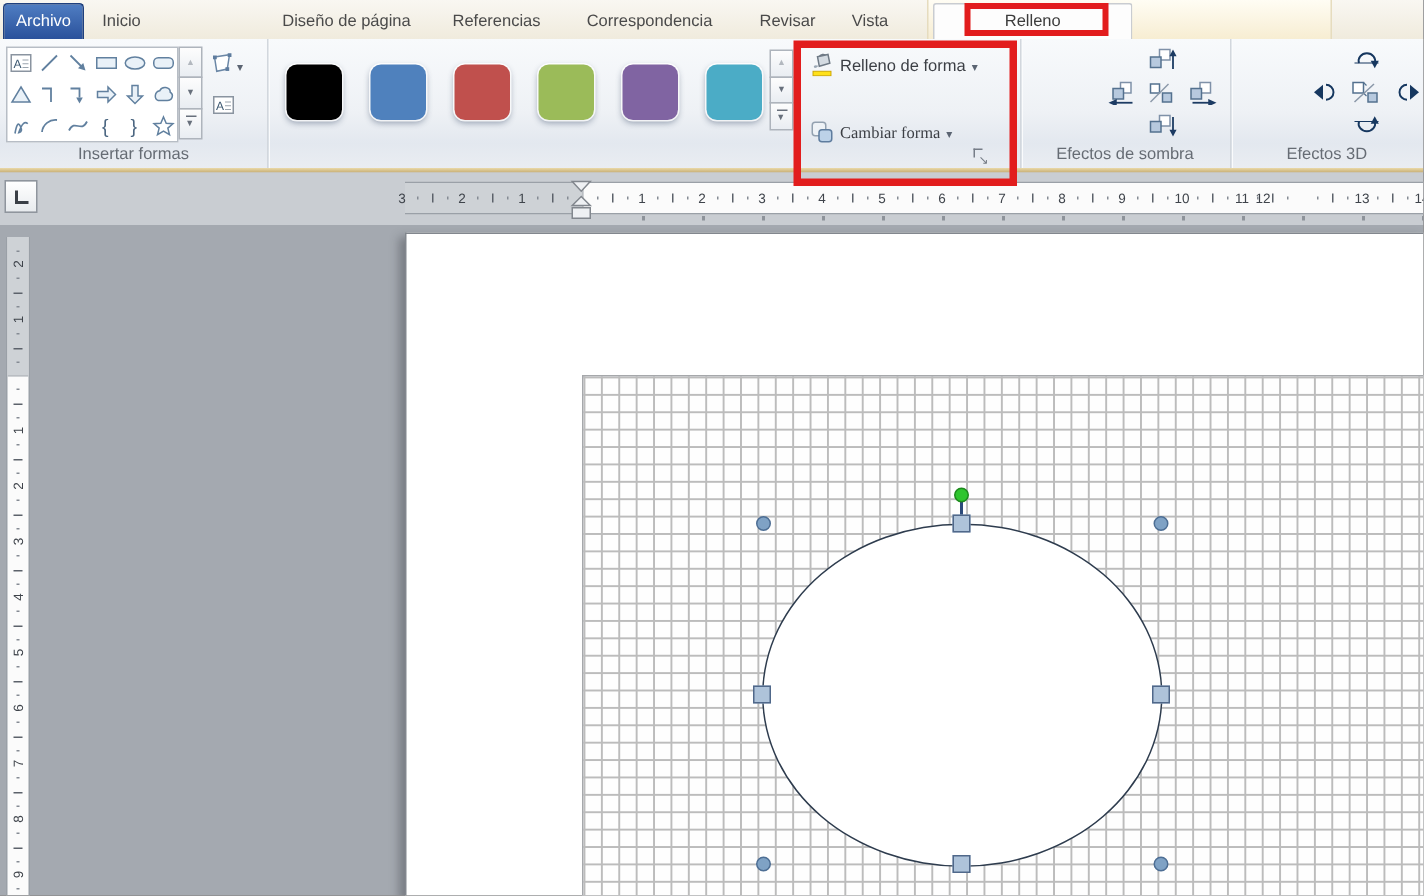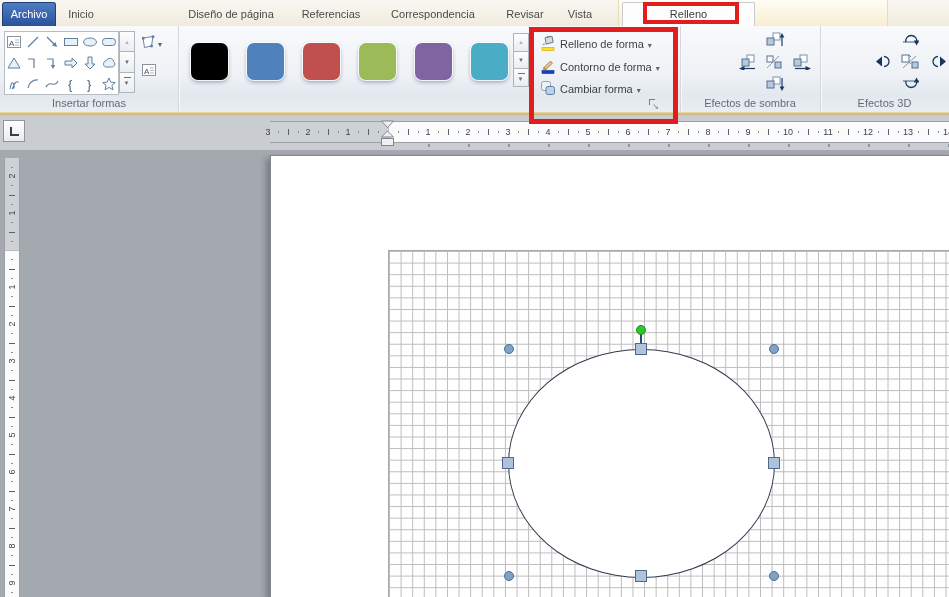--- a/index.html
+++ b/index.html
@@ -277,32 +277,21 @@
           <svg width="16" height="16">
               <rect x="2" y="12.5" width="12" height="3" fill="#ffe11a" stroke="#c9a300" stroke-width=".6"></rect>
               <path d="M6,3 A3.2,3.2 0 0 1 11,2.2" fill="none" stroke="#6f7a86"></path>
               <polygon points="5,2.8 12,1.3 13.2,7.2 6.2,9.2" fill="#d4dbe2" stroke="#6f7a86"></polygon>
               <path d="M5.6,8.8 C4.2,10.4 3,10.8 2.6,9.6 C2.3,8.6 3.6,8 5.6,8.8 Z" fill="#9aa7b4"></path>
             </svg>
         </span>
         <span class="lbl">Relleno de forma</span>
         <span class="dda"></span>
       </div>
-      <div class="menu-row" style="left:362px;top:31px;">
-        <span>
-          <svg width="16" height="16">
-              <rect x="2" y="12.5" width="12" height="3" fill="#1341c9" stroke="#0d2e8e" stroke-width=".6"></rect>
-              <polygon points="4,9.5 10.5,3 12.5,5 6,11.5" fill="#f0c277" stroke="#8a6a30" stroke-width=".7"></polygon>
-              <polygon points="4,9.5 6,11.5 3,12.4" fill="#caa36a" stroke="#8a6a30" stroke-width=".5"></polygon>
-            </svg>
-        </span>
-        <span class="lbl">Contorno de forma</span>
-        <span class="dda"></span>
-      </div>
-      <div class="menu-row" style="left:362px;top:53px;">
+      <div class="menu-row" style="left:362px;top:53px;font-family:Liberation Serif, serif;">
         <span>
           <svg width="16" height="16">
               <rect x="1.5" y="1.5" width="9" height="9" rx="2" fill="#eef2f6" stroke="#93a1b0"></rect>
               <rect x="6" y="6.5" width="8.5" height="8" rx="2" fill="#bcd2e8" stroke="#5e7c9e"></rect>
             </svg>
         </span>
         <span class="lbl">Cambiar forma</span>
         <span class="dda"></span>
       </div>
 
@@ -410,21 +399,21 @@
       <span class="rnum" style="left: 198px;">2</span>
       <span class="rnum" style="left: 238px;">3</span>
       <span class="rnum" style="left: 278px;">4</span>
       <span class="rnum" style="left: 318px;">5</span>
       <span class="rnum" style="left: 358px;">6</span>
       <span class="rnum" style="left: 398px;">7</span>
       <span class="rnum" style="left: 438px;">8</span>
       <span class="rnum" style="left: 478px;">9</span>
       <span class="rnum" style="left: 518px;">10</span>
       <span class="rnum" style="left: 558px;">11</span>
-      <span class="rnum" style="left: 598px;">12</span>
+      <span class="rnum" style="left: 572px;">12</span>
       <span class="rnum" style="left: 638px;">13</span>
       <span class="rnum" style="left: 678px;">14</span>
       <span class="rtick" style="left: 18px;"></span>
       <span class="rdot" style="left: 8px;"></span>
       <span class="rdot" style="left: 28px;"></span>
       <span class="rtick" style="left: 58px;"></span>
       <span class="rdot" style="left: 48px;"></span>
       <span class="rdot" style="left: 68px;"></span>
       <span class="rtick" style="left: 98px;"></span>
       <span class="rdot" style="left: 88px;"></span>

